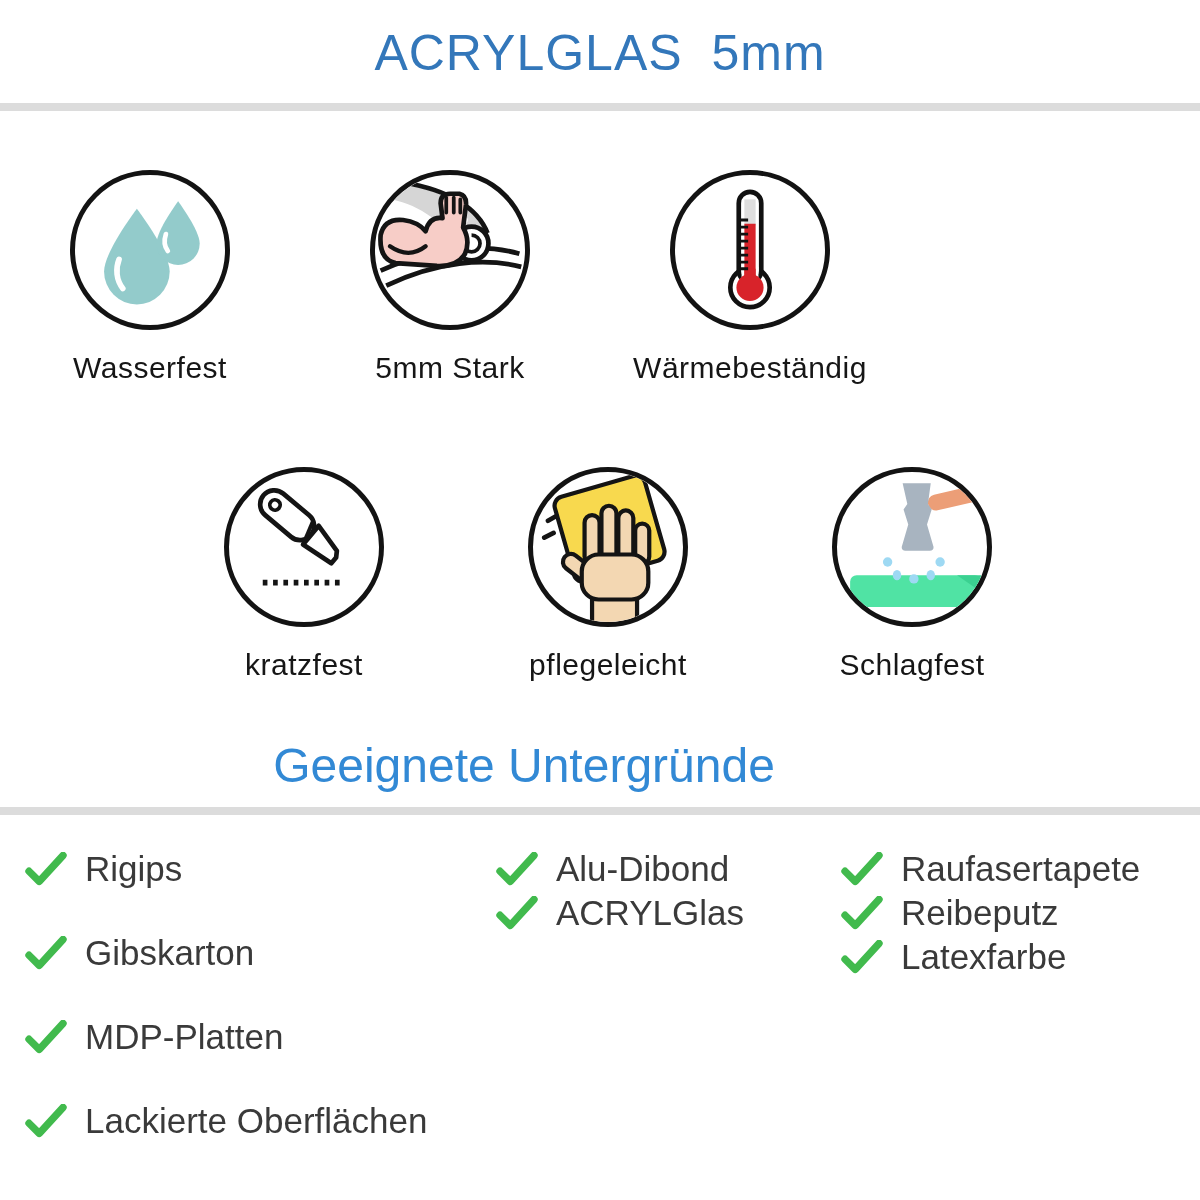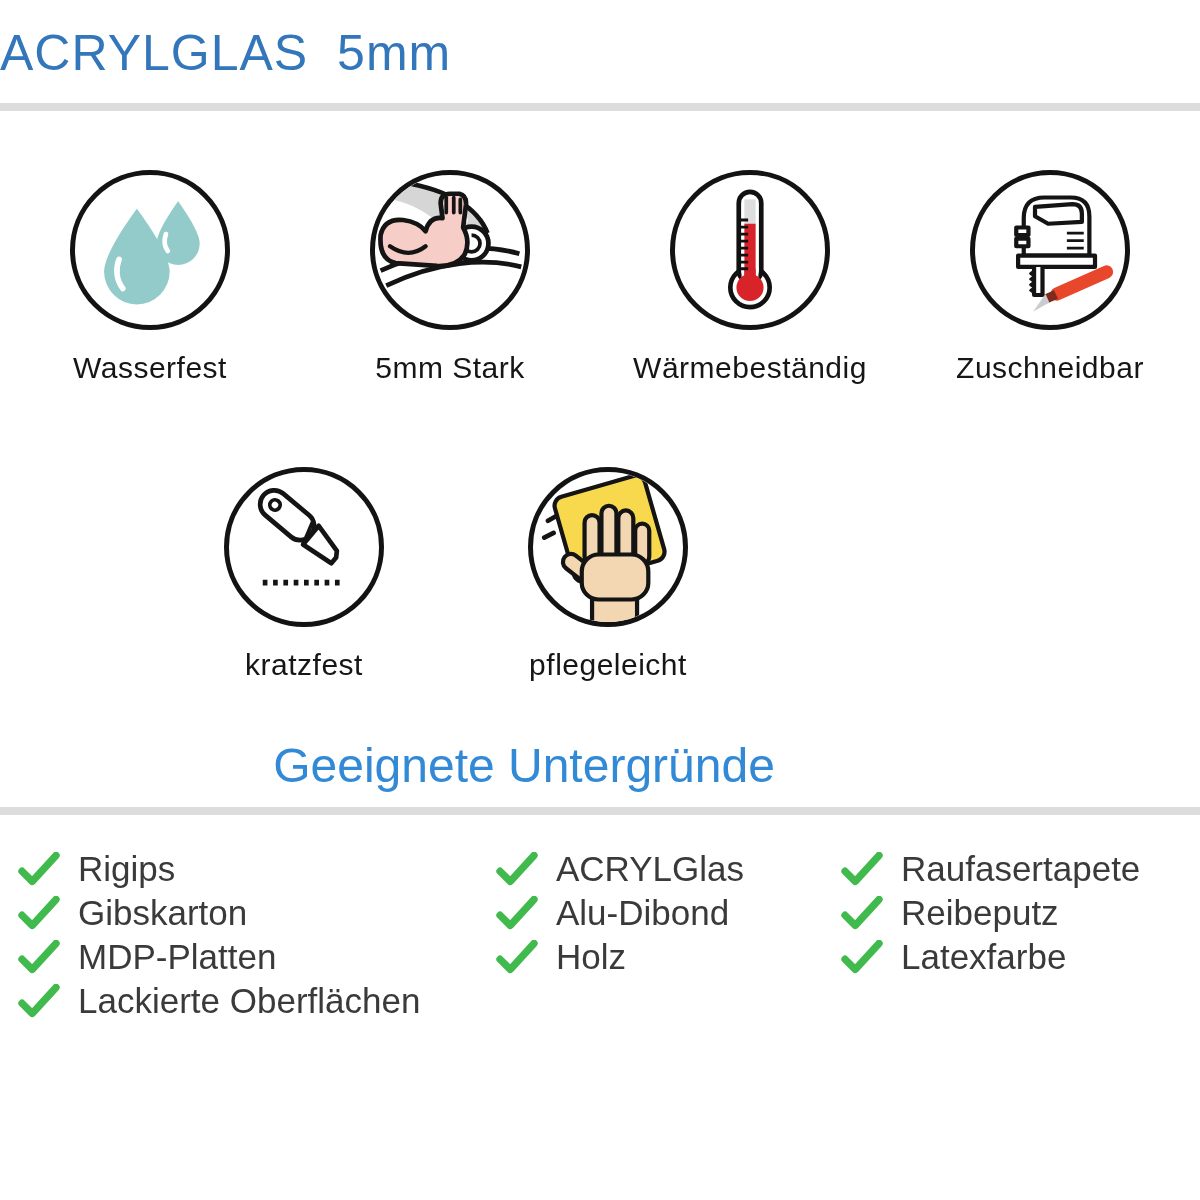--- a/index.html
+++ b/index.html
@@ -1,34 +1,34 @@
 <!DOCTYPE html>
 <html><head>
 <meta charset="utf-8">
 <style>
   html,body{margin:0;padding:0;background:#fff;}
   .page{position:relative;width:1200px;height:1200px;background:#ffffff;overflow:hidden;
         font-family:"Liberation Sans",sans-serif;}
-  .main-title{position:absolute;top:24px;left:0;width:1200px;
+  .main-title{position:absolute;top:24px;left:0;width:1200px;text-align:center;
         font-size:50px;font-weight:400;color:#3377ba;word-spacing:14px;letter-spacing:1px;}
   .divider{position:absolute;left:0;width:1200px;height:8px;background:#dcdcdc;}
   .divider-1{top:103px;}
   .divider-2{top:807px;}
   .feature-row{position:absolute;display:grid;}
   .row-1{top:170px;left:0;width:1200px;grid-template-columns:repeat(4,1fr);}
   .row-2{top:467px;left:152px;width:912px;grid-template-columns:repeat(3,1fr);}
   .feature{display:flex;flex-direction:column;align-items:center;}
   .icon-circle{width:160px;height:160px;box-sizing:border-box;border:5px solid #131313;
         border-radius:50%;background:#fff;overflow:hidden;position:relative;}
   .icon-circle svg{position:absolute;left:0;top:0;width:150px;height:150px;}
   .feature-label{margin-top:21px;font-size:30px;color:#161616;letter-spacing:0.5px;}
   .section-title{position:absolute;top:738px;left:0;width:1048px;text-align:center;
         font-size:48px;font-weight:400;color:#3289d5;}
   .check-col{position:absolute;top:847px;display:flex;flex-direction:column;}
-  .col-1{left:18px;}
+  .col-1{left:25px;gap:40px;}
   .col-2{left:496px;}
   .col-3{left:841px;}
   .check-item{display:flex;align-items:center;height:44px;}
   .check-icon{width:42px;height:34px;margin-right:18px;flex:0 0 auto;}
   .check-label{font-size:35px;color:#3a3a3a;white-space:nowrap;}
   .footer{position:absolute;left:30px;top:1108px;color:#2e7dc4;font-size:33px;line-height:42px;}
   .footer-line{transform:scaleX(0.9);transform-origin:left center;white-space:nowrap;}
 </style>
 </head>
 <body>
@@ -80,42 +80,20 @@
           <rect x="74" y="26" width="12" height="28" fill="#dedede"></rect>
           <rect x="74" y="52" width="12" height="58" fill="#d8232a"></rect>
           <rect x="74" y="100" width="12" height="20" fill="#d8232a"></rect>
           <circle cx="80" cy="120" r="14.5" fill="#d8232a"></circle>
           <path d="M69,48 h9 M69,55.5 h9 M69,63 h9 M69,70.5 h9 M69,78 h9 M69,85.5 h9 M69,93 h9 M69,100 h9" stroke="#111111" stroke-width="3"></path>
         </svg>
       </div>
       <div class="feature-label">Wärmebeständig</div>
     </div>
 
-    <div class="feature">
-      <div class="icon-circle">
-        <svg viewBox="0 0 160 160">
-          <g stroke="#141414" stroke-width="4.5" fill="#ffffff" stroke-linejoin="round">
-            <path d="M52,86 L52,46 Q52,24 74,24 L102,24 Q122,24 122,44 L122,86 Z"></path>
-            <path d="M64,34 L104,31 Q114,31 114,41 L114,50 L78,52 L64,44 Z"></path>
-            <rect x="44" y="56" width="13" height="8"></rect>
-            <rect x="44" y="68" width="13" height="8"></rect>
-            <path d="M98,62 H116 M98,70 H116 M98,78 H116" stroke-width="3" fill="none"></path>
-            <rect x="46" y="86" width="82" height="12"></rect>
-            <path d="M63,98 L63,128 L72,128 L72,98"></path>
-            <path d="M63,102 l-4,3 4,3 -4,3 4,3 -4,3 4,3 -4,3 4,3" stroke-width="2.5" fill="none"></path>
-          </g>
-          <g transform="rotate(-24 112 116)">
-            <rect x="78" y="109" width="72" height="14" rx="7" fill="#e8472b"></rect>
-            <rect x="72" y="111" width="12" height="10" fill="#7e2a1c"></rect>
-            <path d="M74,111 L54,123 L74,121 Z" fill="#c9ccd1"></path>
-          </g>
-        </svg>
-      </div>
-      <div class="feature-label">Zuschneidbar</div>
-    </div>
   </div>
 
   <div class="feature-row row-2">
 
     <div class="feature">
       <div class="icon-circle">
         <svg viewBox="0 0 160 160">
           <g transform="rotate(40 78 66)" stroke="#141414" stroke-width="5" fill="#ffffff" stroke-linejoin="round">
             <rect x="20" y="46" width="66" height="30" rx="15"></rect>
             <circle cx="36" cy="61" r="5.5" stroke-width="4"></circle>
@@ -142,20 +120,36 @@
             <rect x="109" y="55" width="15" height="43" rx="7.5"></rect>
             <rect x="30" y="94" width="38" height="17" rx="8.5" transform="rotate(38 49 102)"></rect>
             <rect x="63" y="120" width="48" height="48"></rect>
             <rect x="52" y="88" width="71" height="48" rx="18"></rect>
           </g>
         </svg>
       </div>
       <div class="feature-label">pflegeleicht</div>
     </div>
 
+    <div class="feature">
+      <div class="icon-circle">
+        <svg viewBox="0 0 160 160">
+          <rect x="14" y="110" width="140" height="34" rx="7" fill="#50e3a4"></rect>
+          <path d="M128,110 L154,110 L154,128 Z" fill="#3bd191"></path>
+          <rect x="97" y="26" width="68" height="17" rx="8.5" transform="rotate(-13 97 34)" fill="#ec9e77"></rect>
+          <path d="M70,12 L100,12 L97,34 L101,40 L96,56 L103,80 Q103,84 99,84 L73,84 Q69,84 69,80 L76,56 L71,40 L75,34 Z" fill="#a8b4c0"></path>
+          <circle cx="54" cy="96" r="5" fill="#9ed9f3"></circle>
+          <ellipse cx="64" cy="110" rx="4.5" ry="5.5" fill="#9ed9f3"></ellipse>
+          <circle cx="82" cy="114" r="5" fill="#9ed9f3"></circle>
+          <ellipse cx="100" cy="110" rx="4.5" ry="5.5" fill="#9ed9f3"></ellipse>
+          <circle cx="110" cy="96" r="5" fill="#9ed9f3"></circle>
+        </svg>
+      </div>
+      <div class="feature-label">Schlagfest</div>
+    </div>
   </div>
 
   <div class="section-title">Geeignete Untergründe</div>
   <div class="divider divider-2"></div>
 
   <div class="check-col col-1">
     <div class="check-item">
       <svg class="check-icon" viewBox="0 0 36 30">
           <path d="M3,17 L12,26 L33,3" stroke="#41ba4d" stroke-width="6.5" fill="none" stroke-linecap="round" stroke-linejoin="round"></path>
         </svg>
@@ -179,34 +173,28 @@
         </svg>
       <span class="check-label">Lackierte Oberflächen</span>
     </div>
   </div>
 
   <div class="check-col col-2">
     <div class="check-item">
       <svg class="check-icon" viewBox="0 0 36 30">
           <path d="M3,17 L12,26 L33,3" stroke="#41ba4d" stroke-width="6.5" fill="none" stroke-linecap="round" stroke-linejoin="round"></path>
         </svg>
+      <span class="check-label">Alu-Dibond</span>
+    </div>
+    <div class="check-item">
+      <svg class="check-icon" viewBox="0 0 36 30">
+          <path d="M3,17 L12,26 L33,3" stroke="#41ba4d" stroke-width="6.5" fill="none" stroke-linecap="round" stroke-linejoin="round"></path>
+        </svg>
       <span class="check-label">ACRYLGlas</span>
     </div>
-    <div class="check-item">
-      <svg class="check-icon" viewBox="0 0 36 30">
-          <path d="M3,17 L12,26 L33,3" stroke="#41ba4d" stroke-width="6.5" fill="none" stroke-linecap="round" stroke-linejoin="round"></path>
-        </svg>
-      <span class="check-label">Alu-Dibond</span>
-    </div>
-    <div class="check-item">
-      <svg class="check-icon" viewBox="0 0 36 30">
-          <path d="M3,17 L12,26 L33,3" stroke="#41ba4d" stroke-width="6.5" fill="none" stroke-linecap="round" stroke-linejoin="round"></path>
-        </svg>
-      <span class="check-label">Holz</span>
-    </div>
   </div>
 
   <div class="check-col col-3">
     <div class="check-item">
       <svg class="check-icon" viewBox="0 0 36 30">
           <path d="M3,17 L12,26 L33,3" stroke="#41ba4d" stroke-width="6.5" fill="none" stroke-linecap="round" stroke-linejoin="round"></path>
         </svg>
       <span class="check-label">Raufasertapete</span>
     </div>
     <div class="check-item">

